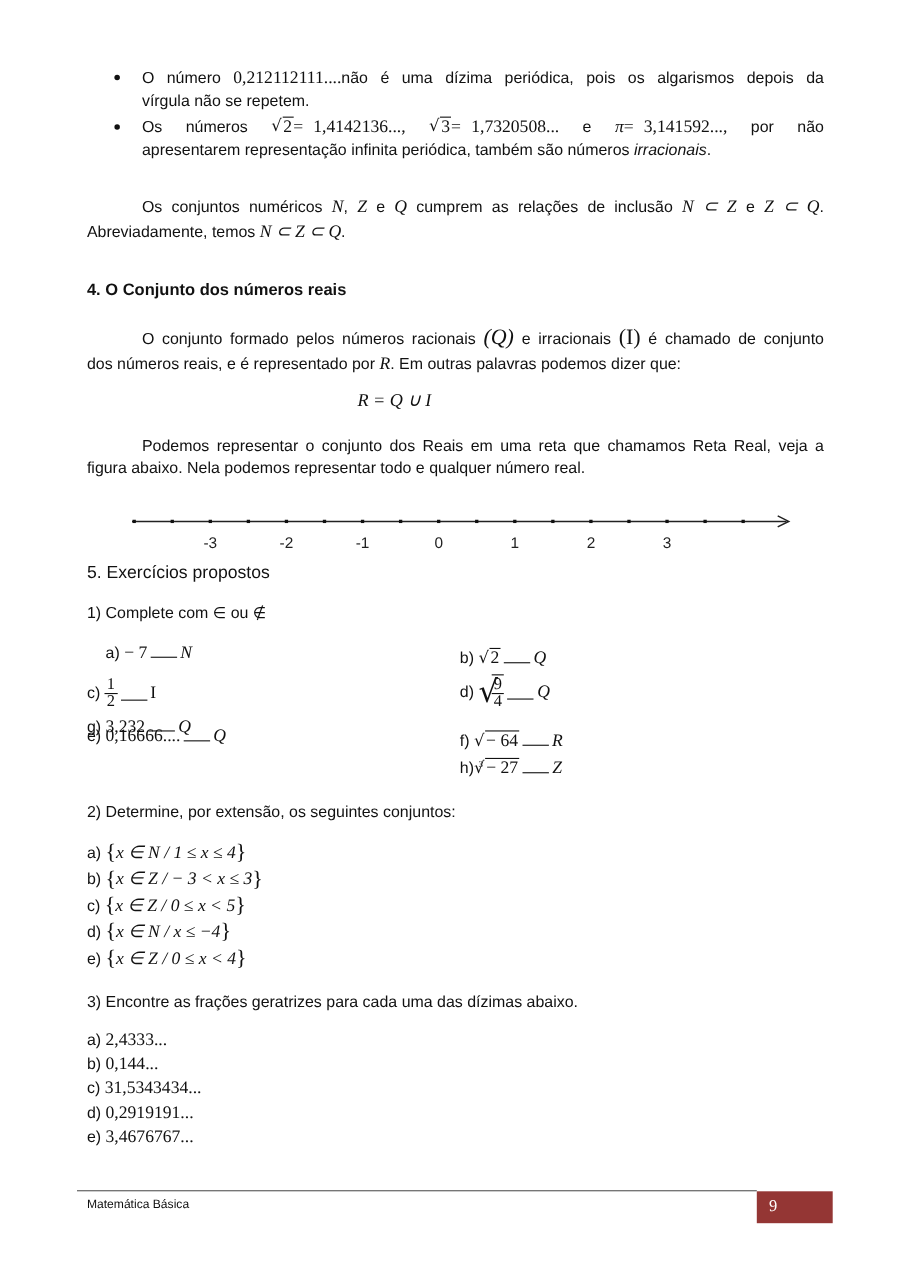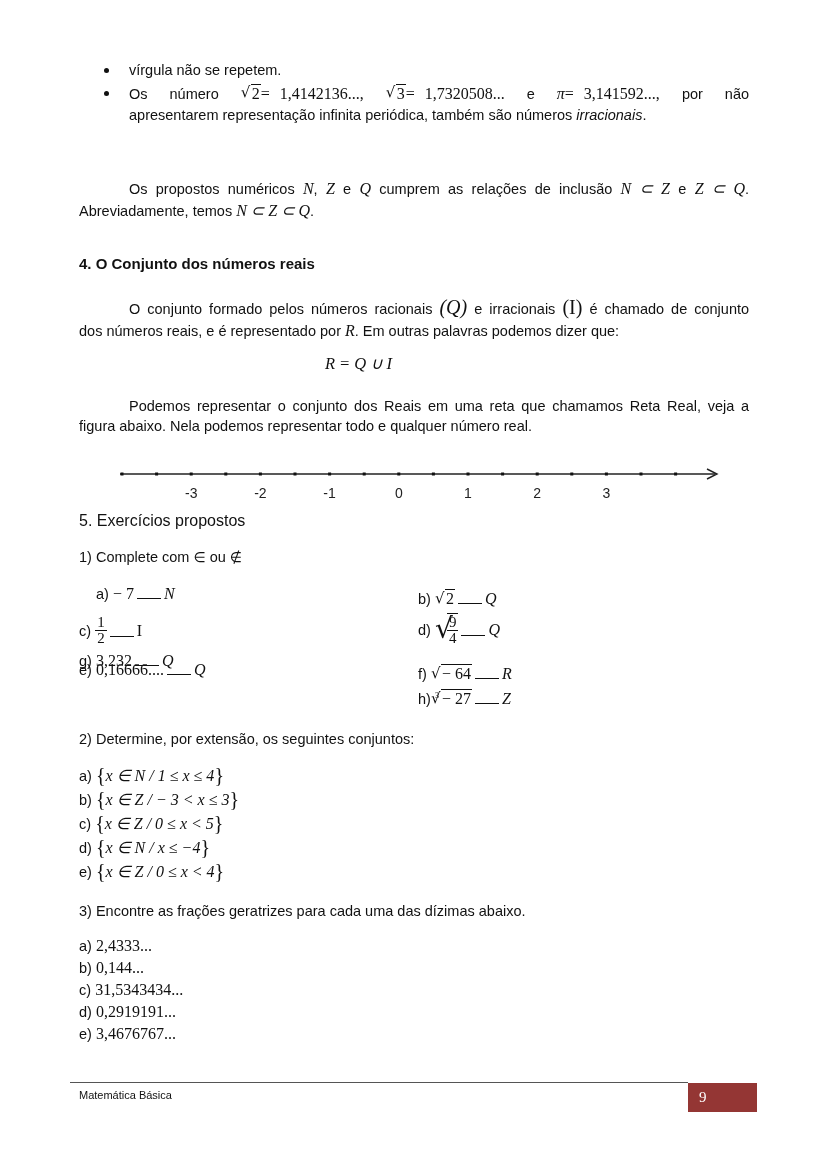--- a/index.html
+++ b/index.html
@@ -48,40 +48,44 @@
   .footer-text { left: 79px; top: 1089px; font-size: 11px; }
   .footer-box { left: 688px; top: 1083px; width: 69px; height: 29px; background: #943634; }
   .footer-num { position: absolute; left: 11px; top: 6px; color: #fff; font-family: "Liberation Serif", serif; font-size: 15px; }
 </style>
 </head>
 <body>
 
 <div class="abs bullet-list">
   <div class="bullet">
     <span class="dot"></span>
+    <span class="just" style="word-spacing:6px;">
+      <span>O número</span>
+      <span class="math">0,212112111....</span><span>não é uma dízima periódica, pois os algarismos depois da</span>
+    </span>
     <span>vírgula não se repetem.</span>
   </div>
   <div class="bullet">
     <span class="dot"></span>
     <span class="just" style="word-spacing:12px;">
-      <span>Os número</span>
+      <span>Os números</span>
       <span class="math" style="word-spacing:0"><span class="sqrt"><span class="rad">2</span></span><span>= 1,4142136...,</span></span>
       <span class="math" style="word-spacing:0"><span class="sqrt"><span class="rad">3</span></span><span>= 1,7320508...</span></span>
       <span>e</span>
       <span class="math" style="word-spacing:0"><span class="it">π</span><span>= 3,141592...,</span></span>
       <span>por não</span>
     </span>
     <span>apresentarem representação infinita periódica, também são números</span>
     <span class="it">irracionais</span><span>.</span>
   </div>
 </div>
 
 <div class="abs para" style="top:178px;">
   <span class="just indent" style="text-indent:50px;">
-    <span>Os propostos numéricos</span>
+    <span>Os conjuntos numéricos</span>
     <span class="mi">N</span><span>,</span>
     <span class="mi">Z</span>
     <span>e</span>
     <span class="mi">Q</span>
     <span>cumprem as relações de inclusão</span>
     <span class="mi">N ⊂ Z</span>
     <span>e</span>
     <span class="mi">Z ⊂ Q</span><span>.</span>
   </span>
   <span>Abreviadamente, temos</span>

